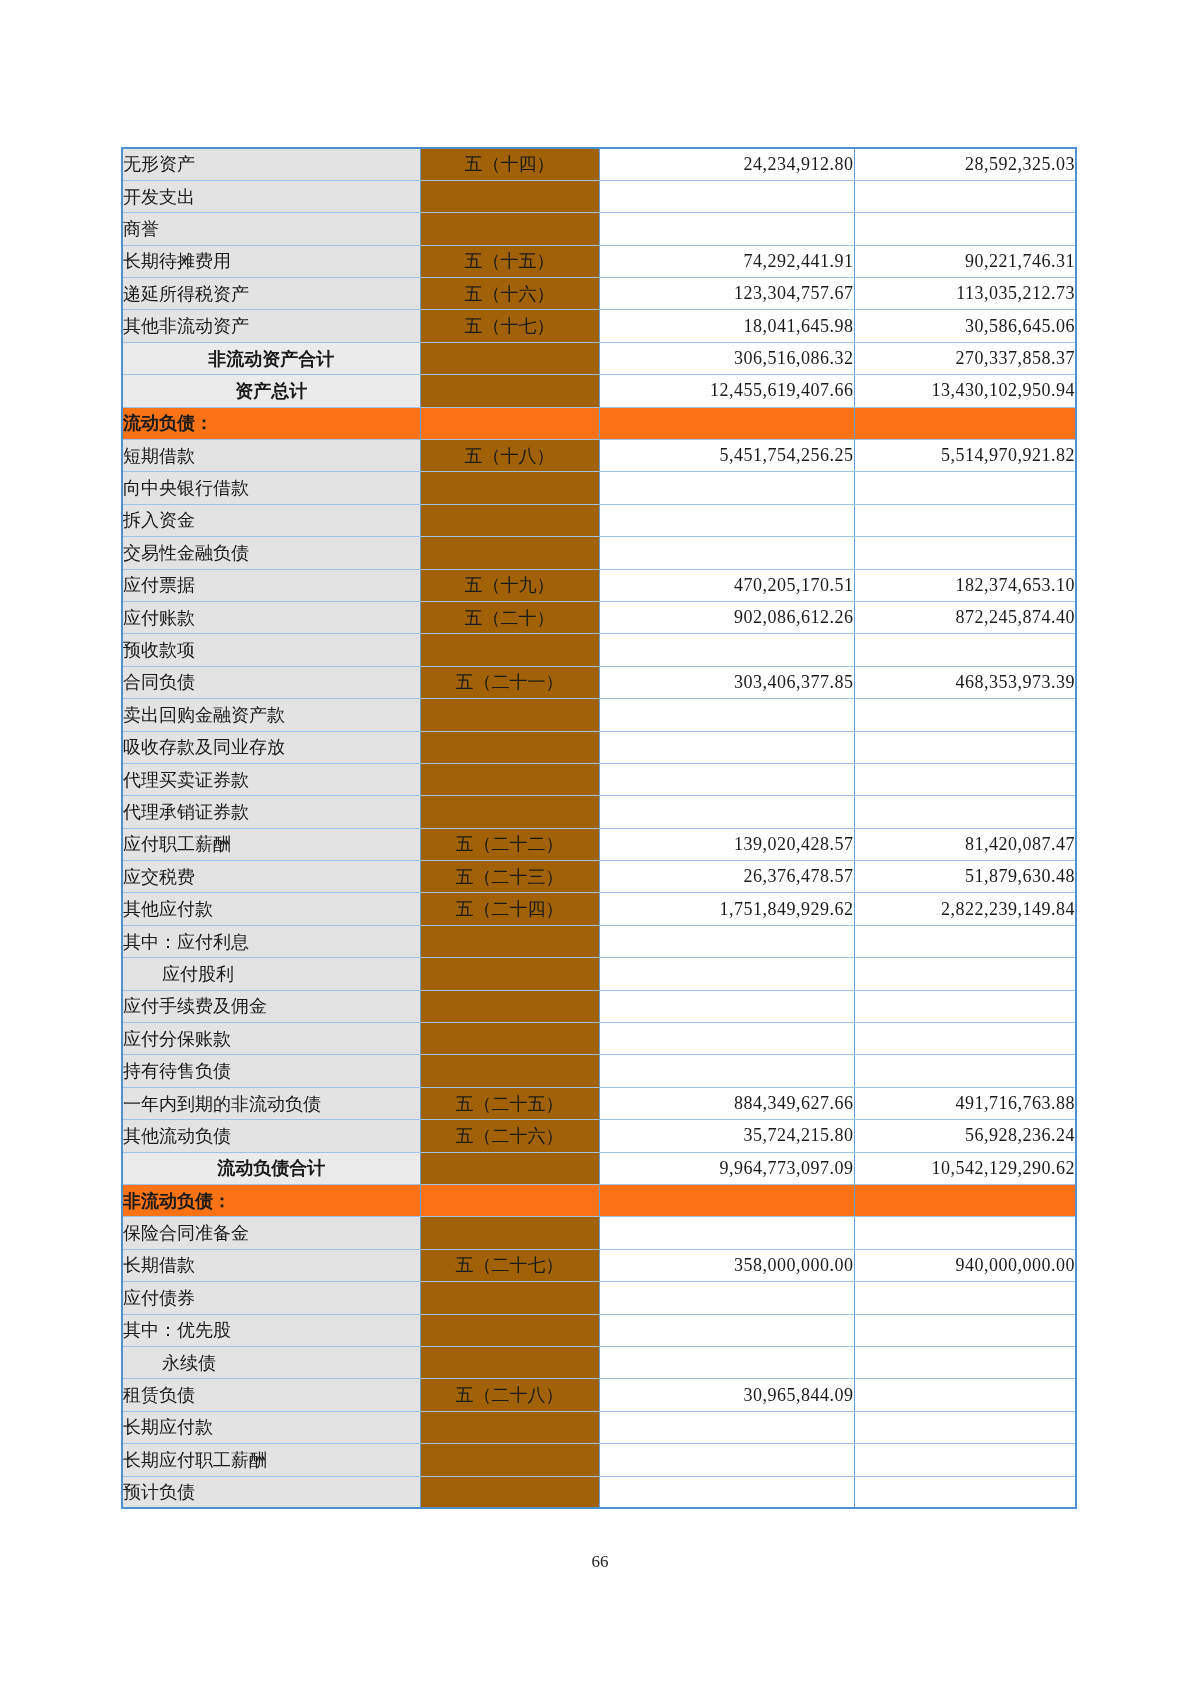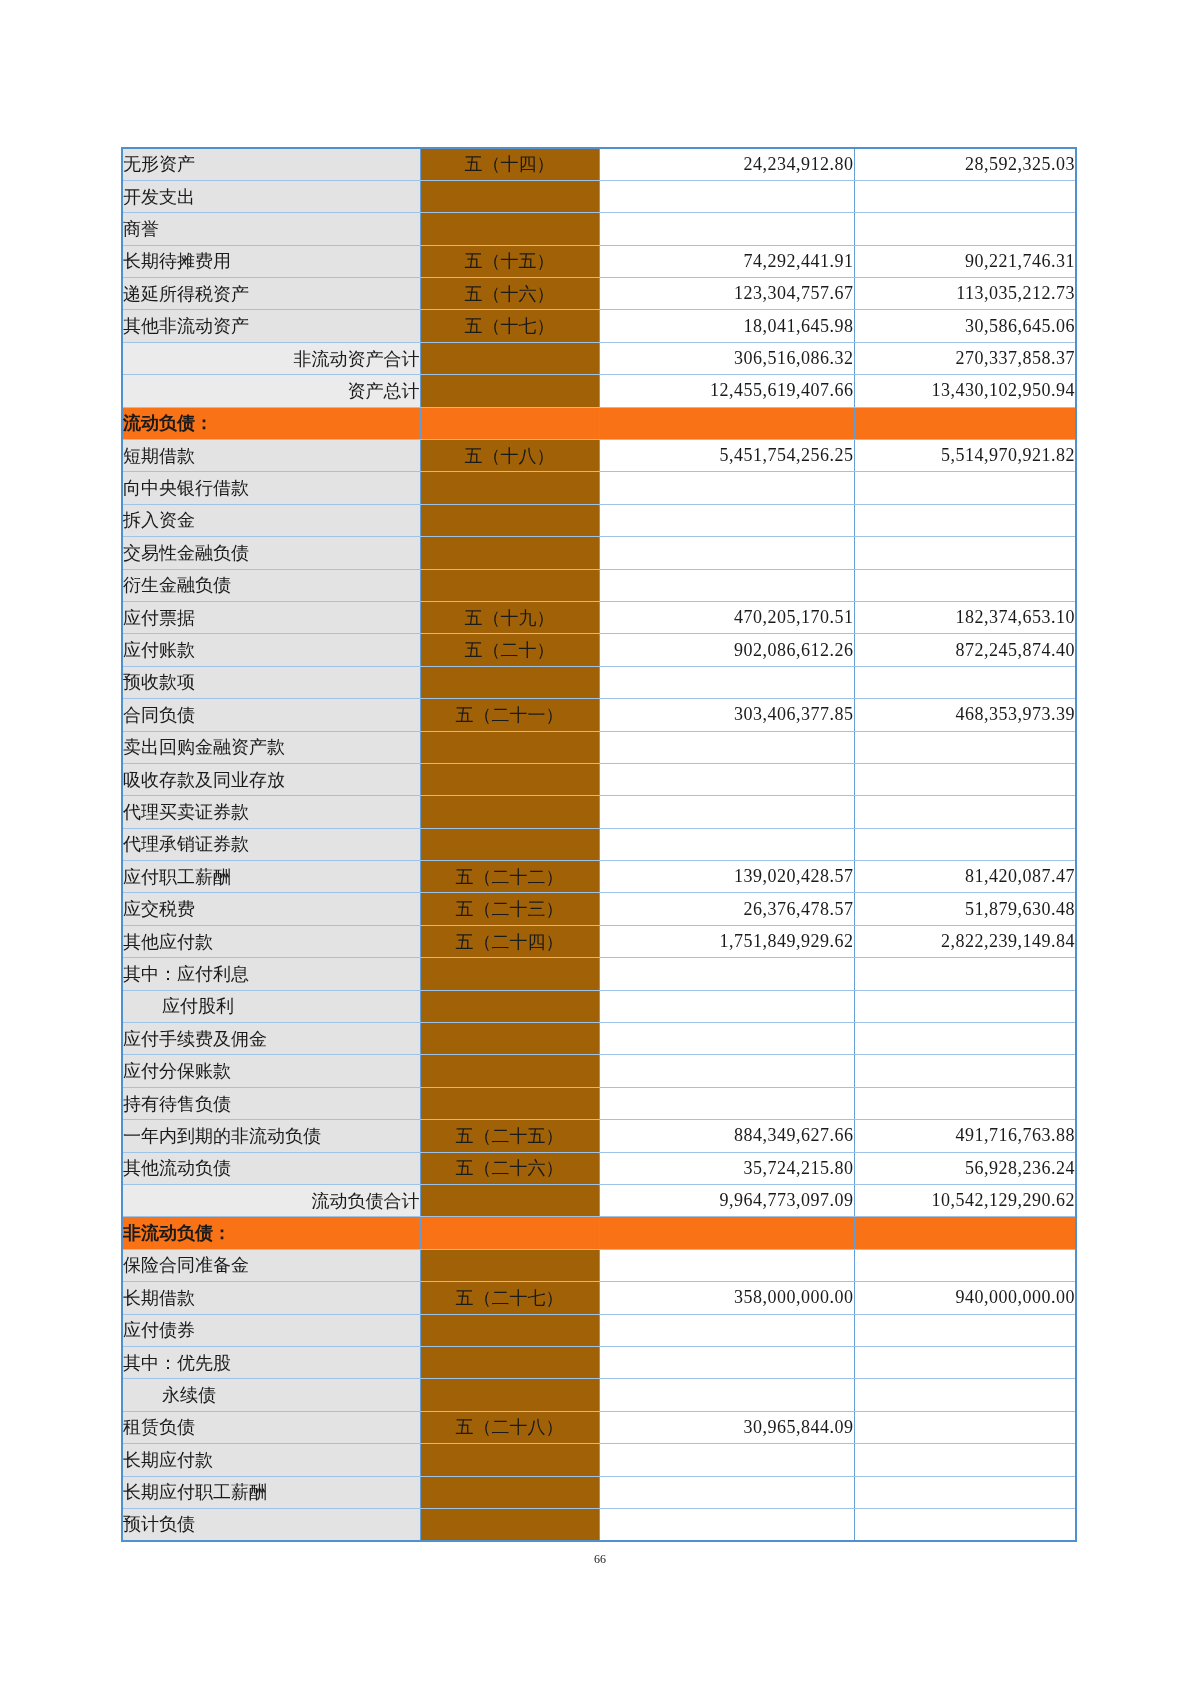--- a/index.html
+++ b/index.html
@@ -52,40 +52,40 @@
     background: #a16207;
   }
   td.amount {
     text-align: right;
     padding-right: 10px;
     letter-spacing: 0.5px;
     background: #ffffff;
   }
   tr.total td.label {
     background: #ebebeb;
-    text-align: right;
+    text-align: center;
     padding-left: 0;
-    font-weight: normal;
+    font-weight: bold;
   }
   tr.section td {
     background: #f97316;
   }
   tr.section td.label {
     font-weight: bold;
   }
   td.label.indent {
     padding-left: 39px;
   }
   .page-number {
     position: absolute;
     top: 1552px;
     left: 0;
     width: 1200px;
     text-align: center;
-    font-size: 12px;
+    font-size: 17px;
     color: #222222;
   }
 </style>
 </head>
 <body>
 
 <div class="page">
   <div class="table-wrap">
     <table class="fin">
       <colgroup>
@@ -167,26 +167,20 @@
             <td class="amount"></td>
             <td class="amount"></td>
           </tr>
           <tr>
             <td class="label">交易性金融负债</td>
             <td class="note"></td>
             <td class="amount"></td>
             <td class="amount"></td>
           </tr>
           <tr>
-            <td class="label">衍生金融负债</td>
-            <td class="note"></td>
-            <td class="amount"></td>
-            <td class="amount"></td>
-          </tr>
-          <tr>
             <td class="label">应付票据</td>
             <td class="note">五（十九）</td>
             <td class="amount">470,205,170.51</td>
             <td class="amount">182,374,653.10</td>
           </tr>
           <tr>
             <td class="label">应付账款</td>
             <td class="note">五（二十）</td>
             <td class="amount">902,086,612.26</td>
             <td class="amount">872,245,874.40</td>

